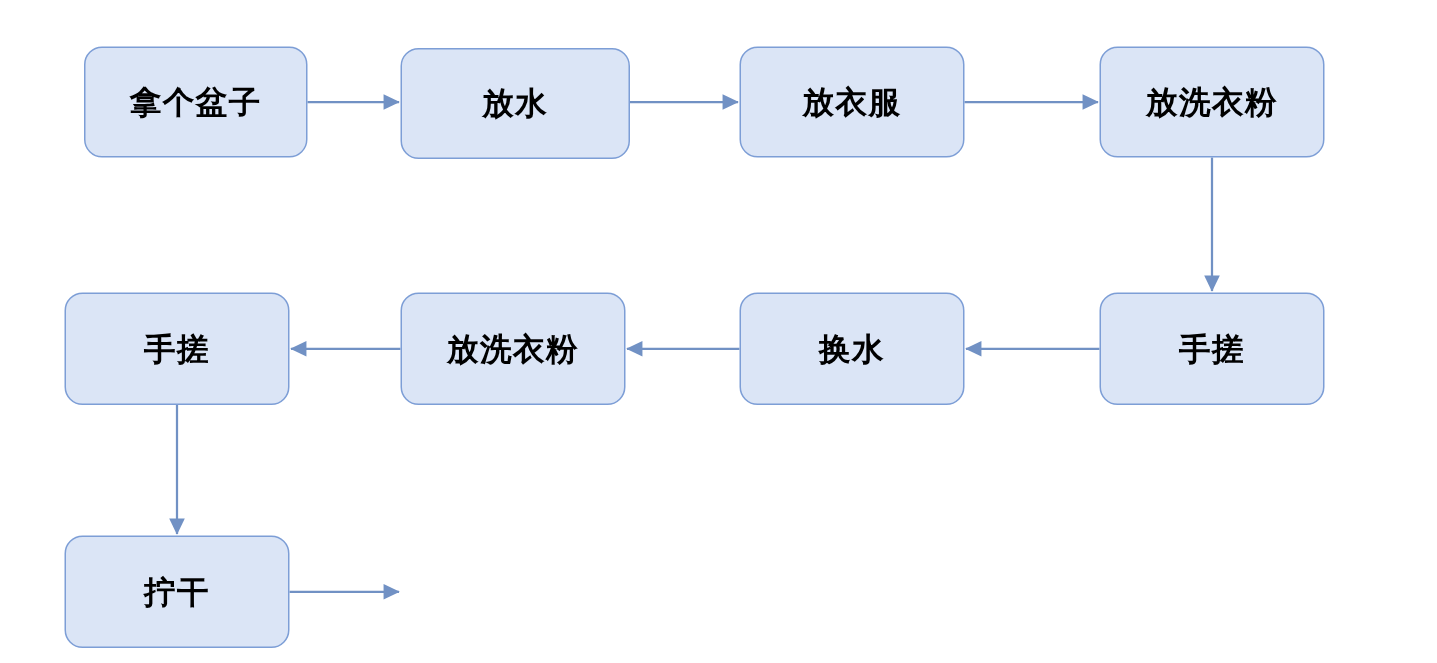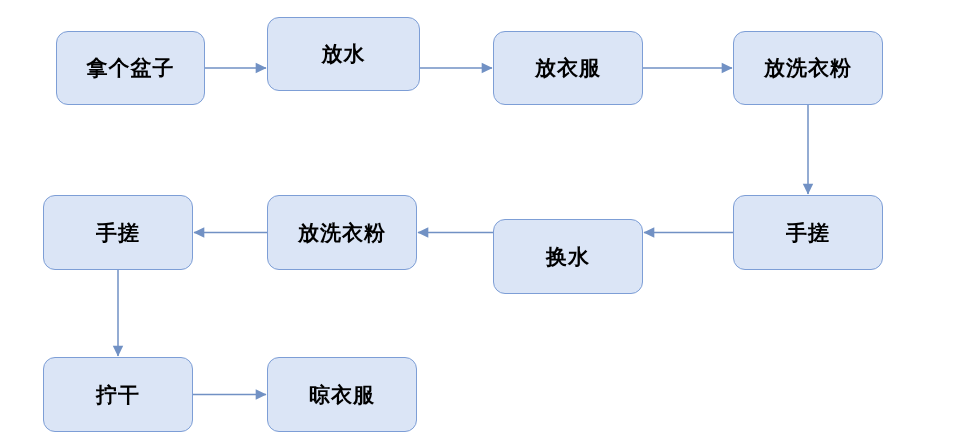--- a/index.html
+++ b/index.html
@@ -58,40 +58,37 @@
       <line x1="733" y1="232.5" x2="644" y2="232.5" stroke="#7191c4" stroke-width="1.5" marker-end="url(#arrowhead)"></line>
       <line x1="493" y1="232.5" x2="418" y2="232.5" stroke="#7191c4" stroke-width="1.5" marker-end="url(#arrowhead)"></line>
       <line x1="267" y1="232.5" x2="194" y2="232.5" stroke="#7191c4" stroke-width="1.5" marker-end="url(#arrowhead)"></line>
       <line x1="118" y1="270" x2="118" y2="356" stroke="#7191c4" stroke-width="1.5" marker-end="url(#arrowhead)"></line>
       <line x1="193" y1="394.5" x2="266" y2="394.5" stroke="#7191c4" stroke-width="1.5" marker-end="url(#arrowhead)"></line>
     </svg>
 
 <div class="node" style="left: 56px; top: 31px; width: 149px; height: 74px;">
       <span>拿个盆子</span>
     </div>
-    <div class="node" style="left: 267px; top: 17px; width: 153px; height: 74px;">
+    <div class="node" style="left: 267px; top: 32px; width: 153px; height: 74px;">
       <span>放水</span>
     </div>
     <div class="node" style="left: 493px; top: 31px; width: 150px; height: 74px; text-align: center;">
       <span>放衣服</span>
     </div>
     <div class="node" style="left: 733px; top: 31px; width: 150px; height: 74px;">
       <span>放洗衣粉</span>
     </div>
     <div class="node" style="left: 733px; top: 195px; width: 150px; height: 75px;">
       <span>手搓</span>
     </div>
-    <div class="node" style="left: 493px; top: 195px; width: 150px; height: 75px; margin-top: 24px;">
+    <div class="node" style="left: 493px; top: 195px; width: 150px; height: 75px;">
       <span>换水</span>
     </div>
     <div class="node" style="left: 267px; top: 195px; width: 150px; height: 75px;">
       <span>放洗衣粉</span>
     </div>
     <div class="node" style="left: 43px; top: 195px; width: 150px; height: 75px;">
       <span>手搓</span>
     </div>
     <div class="node" style="left: 43px; top: 357px; width: 150px; height: 75px; font-family: Liberation Serif, serif;">
       <span>拧干</span>
     </div>
-    <div class="node" style="left: 267px; top: 357px; width: 150px; height: 75px;">
-      <span>晾衣服</span>
-    </div>
   </div>
 
 </body></html>

